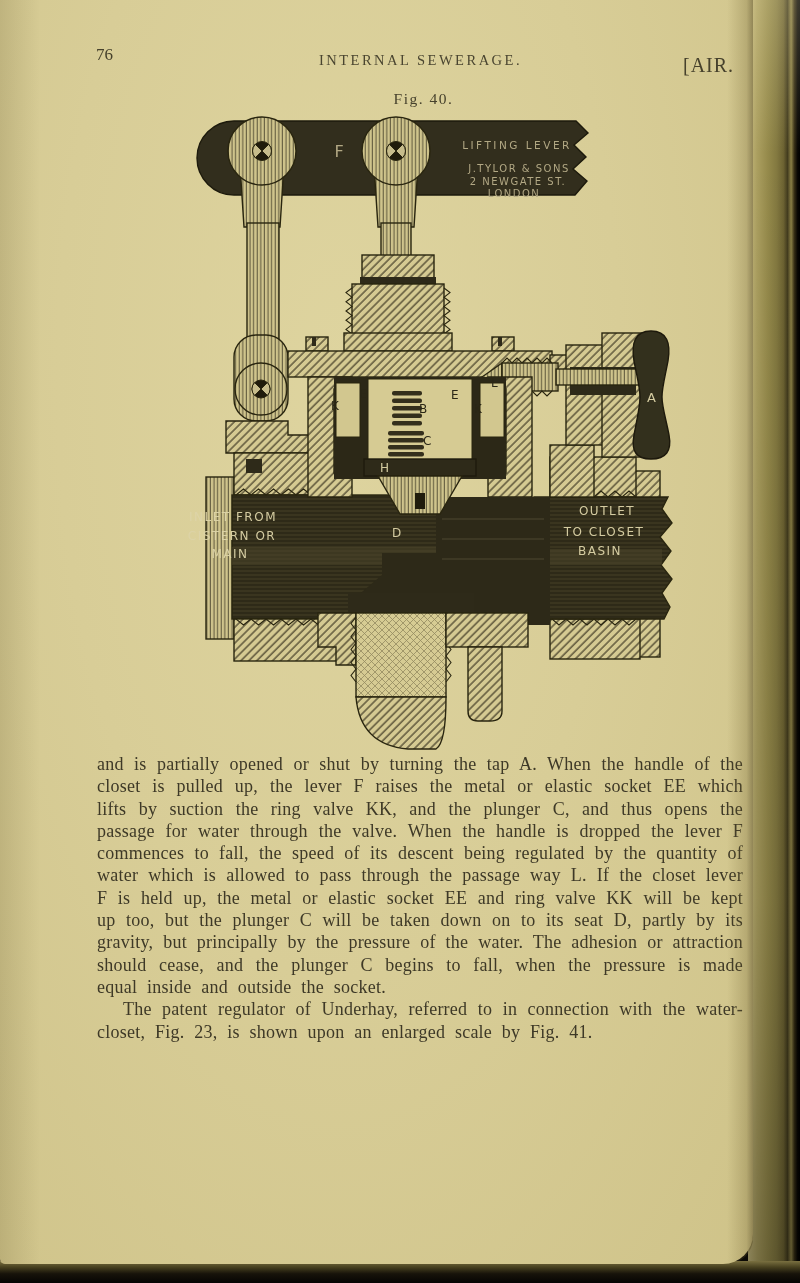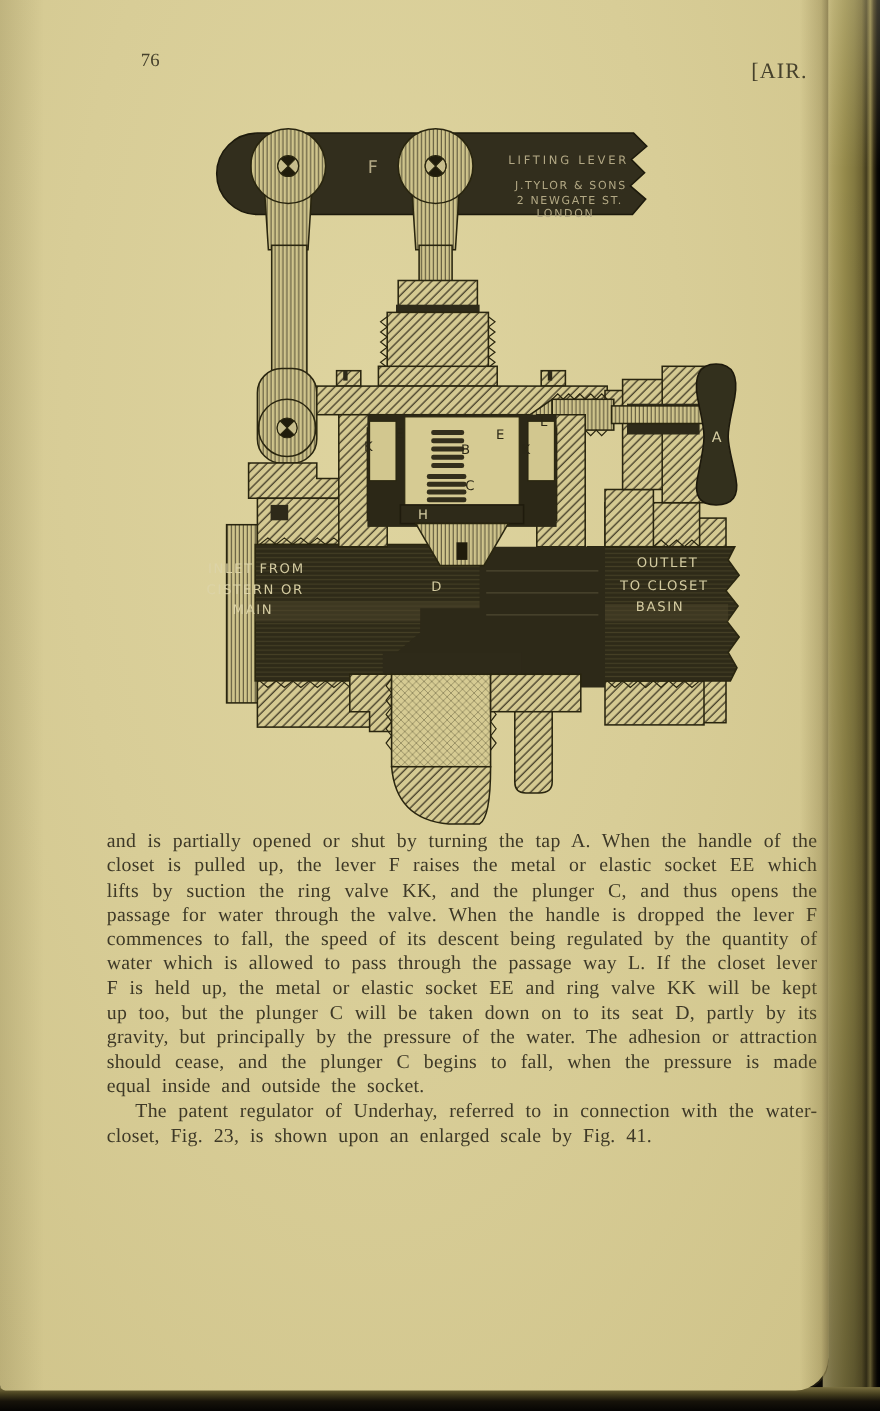--- a/index.html
+++ b/index.html
@@ -17,21 +17,21 @@
   
   #page{position:absolute;top:0;left:0;right:47px;bottom:19px;z-index:2;
     background:radial-gradient(ellipse at 45% 30%,#ded49f 0%,#d8cd97 48%,#cfc389 100%);
     border-bottom-right-radius:30px;border-bottom-left-radius:5px;}
   #page::before{content:"";position:absolute;left:0;top:0;bottom:0;width:40px;
     background:linear-gradient(90deg,rgba(90,78,35,.18),rgba(90,78,35,0));border-bottom-left-radius:5px;}
   #page::after{content:"";position:absolute;right:0;top:0;bottom:0;width:26px;
     background:linear-gradient(90deg,rgba(110,96,45,0),rgba(110,96,45,.28) 75%,rgba(80,68,30,.5) 100%);
     border-bottom-right-radius:30px;}
   .hdr{position:absolute;color:#46412c;}
-  #page-number{left:96px;top:45px;font-size:17px;margin-left:32px;}
+  #page-number{left:96px;top:45px;font-size:17px;}
   #running-title{left:88px;right:0;top:52px;text-align:center;font-size:14.5px;letter-spacing:2.5px;color:#4a4530;}
   #margin-note{left:683px;top:54px;font-size:20px;letter-spacing:1px;}
   #figure-caption{left:94px;right:0;top:90px;text-align:center;font-size:15.5px;letter-spacing:1.5px;color:#46412c;}
   #figure-wrap{position:absolute;left:130px;top:105px;width:600px;height:648px;}
   #body-text{position:absolute;left:97px;top:753px;width:646px;text-align:justify;
     font-size:18px;line-height:22.3px;color:#3e3927;word-spacing:5px;letter-spacing:.25px;}
   #body-text p{margin:0;}
   #body-text p.indent{text-indent:26px;}
   
   svg text.fl{font-family:"DejaVu Sans","Liberation Sans",sans-serif;}
@@ -41,21 +41,23 @@
 </style>
 </head>
 <body>
 
 <div id="scan">
   <div id="edge-right"></div>
   <div id="edge-bottom"></div>
 
   <div id="page">
     <div id="page-number" class="hdr">76</div>
+    <div id="running-title" class="hdr">INTERNAL SEWERAGE.</div>
     <div id="margin-note" class="hdr">[AIR.</div>
+    <div id="figure-caption" class="hdr">Fig. 40.</div>
 
     <div id="figure-wrap">
       <svg id="fig-svg" width="600" height="648" viewBox="0 0 600 648" xmlns="http://www.w3.org/2000/svg">
         <defs>
           <pattern id="h45" width="5.6" height="5.6" patternUnits="userSpaceOnUse" patternTransform="rotate(45)">
             <rect width="5.6" height="5.6" fill="#d5ca92"></rect>
             <line x1="1" y1="0" x2="1" y2="5.6" stroke="#4b452d" stroke-width="1.3"></line>
           </pattern>
           <pattern id="vl" width="3.6" height="6" patternUnits="userSpaceOnUse">
             <rect width="3.6" height="6" fill="#cfc48c"></rect>

